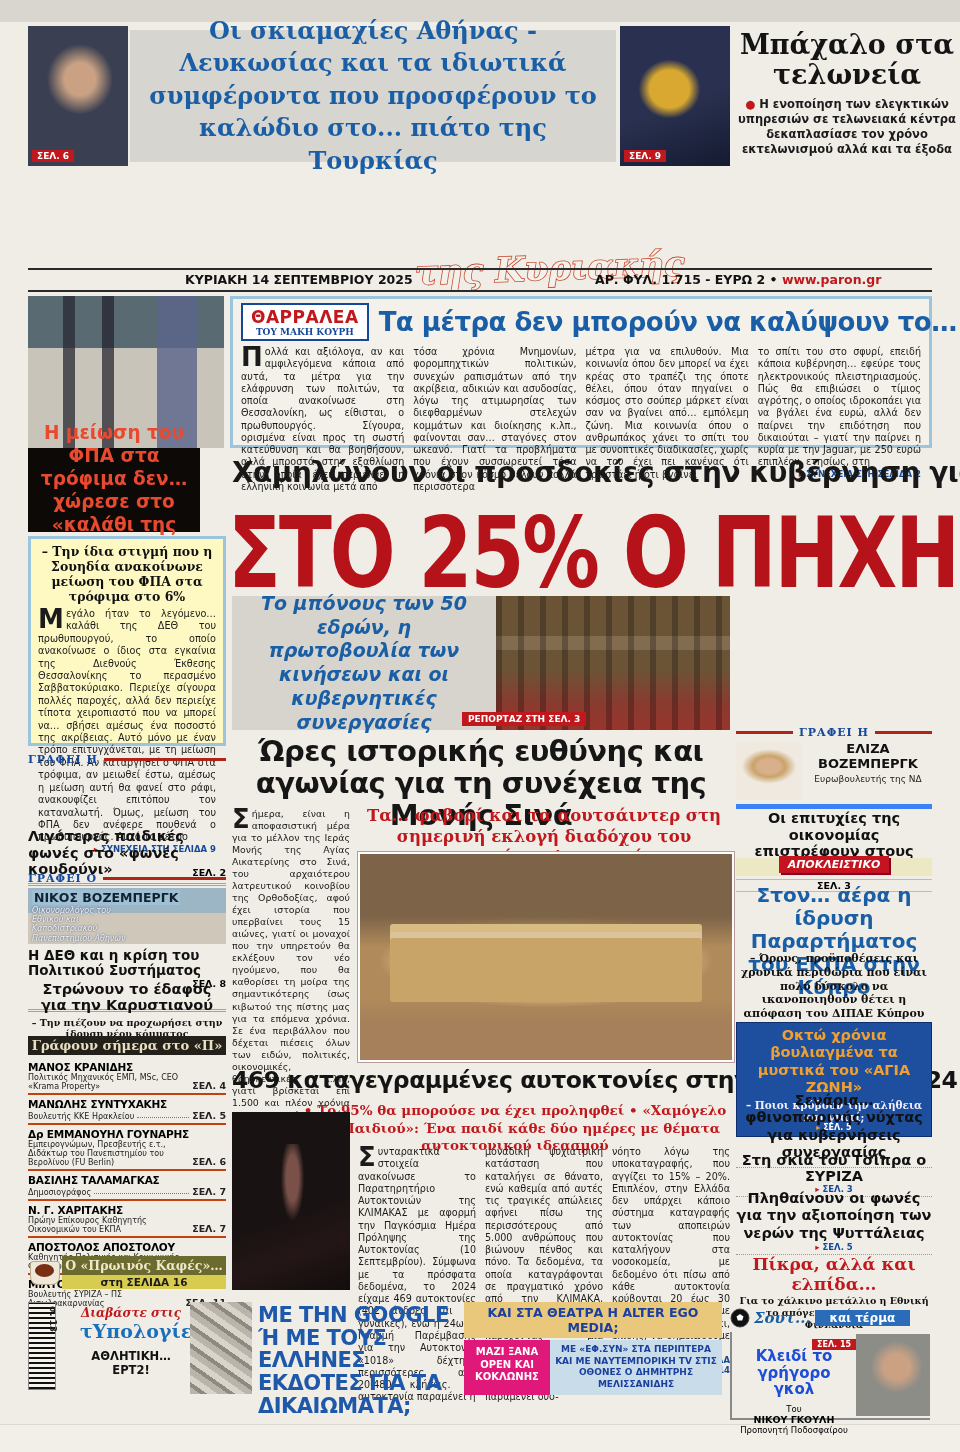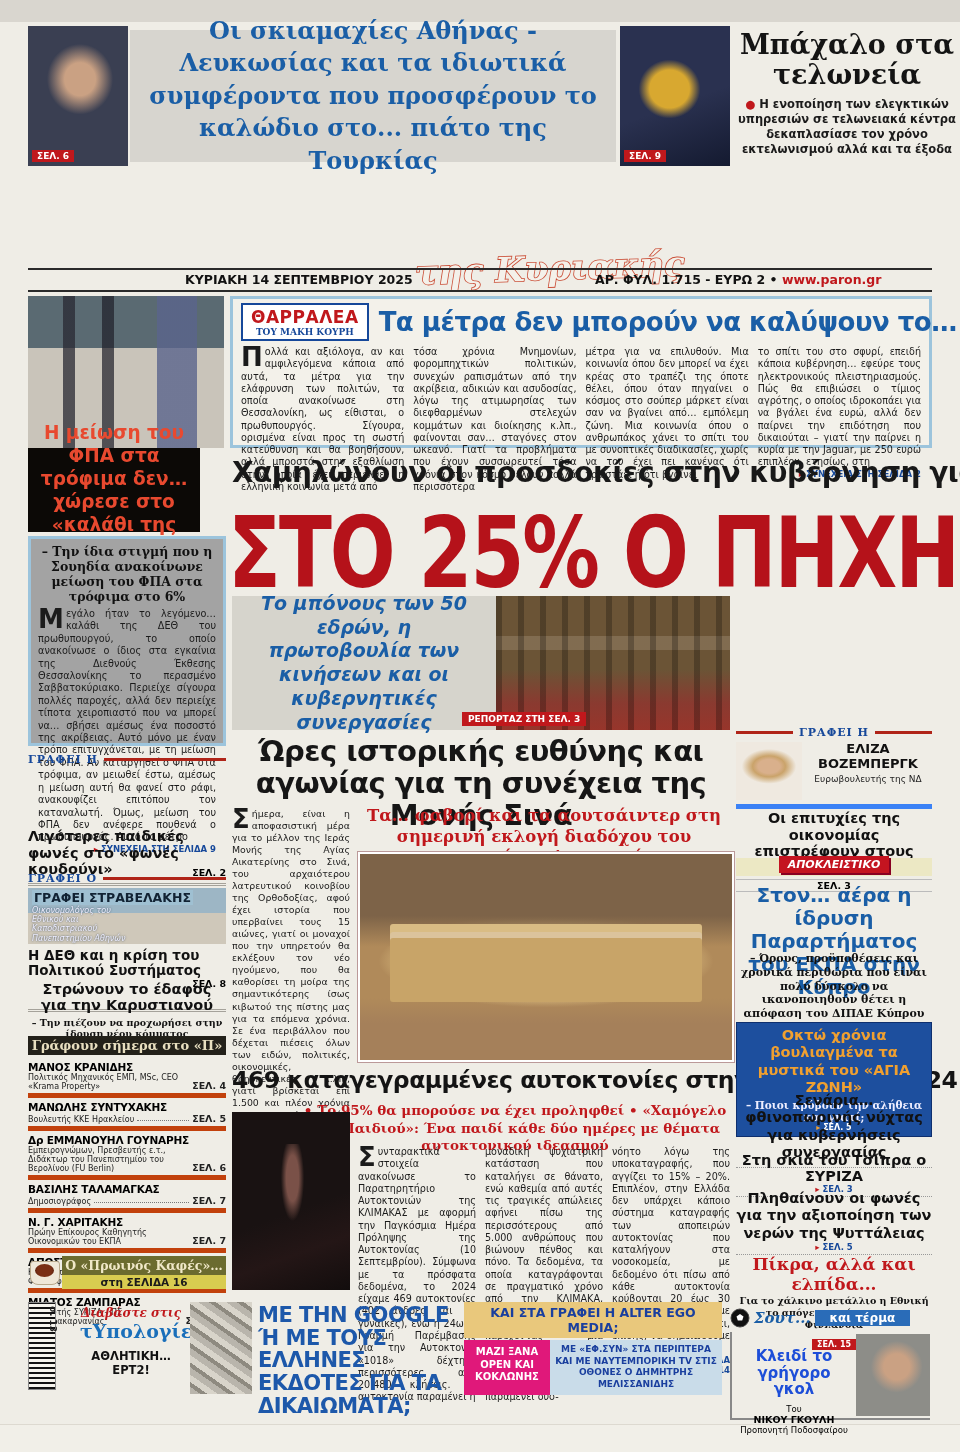--- a/index.html
+++ b/index.html
@@ -39,21 +39,21 @@
   .ph-dark::after{content:"";position:absolute;left:38%;top:18%;width:26%;height:64%;background:radial-gradient(50% 50% at 50% 30%,#7a5148 0 40%,rgba(122,81,72,0) 75%);}
   .ph-eliza{background:radial-gradient(55% 40% at 50% 42%,#d9b08c 0 30%,#caa36a 45%,#efe9e0 75%),#efe9e0;}
   .ph-nagia{background:radial-gradient(55% 45% at 55% 40%,#d9ab84 0 30%,#c9a153 50%,#4c8b3f 80%),#5f9a4a;}
   .ph-deth{background:linear-gradient(180deg,#9db6c5 0 45%,#cfc8ba 45% 100%);}
   .ph-coach{background:radial-gradient(50% 45% at 55% 40%,#caa183 0 35%,#8d8d88 70%),#a7a7a2;}
   .ph-papers{background:repeating-linear-gradient(35deg,#b9b5ac 0 6px,#8e8a80 6px 10px,#d8d4ca 10px 16px);}
   .grafei-row{display:flex;align-items:center;gap:6px;}
   .grafei-row .ln{flex:1;height:3px;background:#b02418;}
   .grafei-txt{font-family:"DejaVu Serif","Liberation Serif",serif;color:#16489a;font-weight:bold;font-size:11px;letter-spacing:1px;}
   .item-rule{border-bottom:3px double #a5a29a;}
-  .contrib{border-bottom:5px solid #c2410c;padding:3px 0 2px;}
+  .contrib{border-bottom:2px solid #c2410c;padding:3px 0 2px;}
   .c-name{font-size:10.5px;font-weight:bold;letter-spacing:-0.2px;}
   .c-row{display:flex;align-items:flex-end;font-size:8px;color:#222;}
   .c-page{font-weight:bold;font-size:9.5px;white-space:nowrap;}
   .dropcap{float:left;font-size:26px;line-height:22px;font-weight:bold;padding-right:2px;}
   .bodytxt{font-size:10px;line-height:1.28;color:#1b1b1b;}
   .cols3{display:flex;gap:9px;}
   .cols3>div{flex:1;}
 </style>
 </head>
 <body>
@@ -102,21 +102,21 @@
   </div>
 
   <div class="abs b" style="left:232px;top:456px;width:710px;font-size:28px;color:#181818;letter-spacing:-0.5px;white-space:nowrap;">Χαμηλώνουν οι προσδοκίες στην κυβέρνηση για τις εκλογές</div>
   <div class="abs b" style="left:228px;top:496px;width:724px;height:100px;">
     <span style="display:inline-block;font-size:76px;font-weight:800;color:#b5121a;letter-spacing:-2px;white-space:nowrap;transform:scale(1.02,1.28);transform-origin:left top;">ΣΤΟ 25% Ο ΠΗΧΗΣ</span>
   </div>
 
   <div class="abs" style="left:28px;top:448px;width:172px;height:84px;background:#0c0906;display:flex;align-items:center;justify-content:center;">
     <div class="b ctr" style="font-size:18.5px;line-height:1.25;color:#e8492f;padding:0 6px;">Η μείωση του ΦΠΑ στα τρόφιμα δεν… χώρεσε στο «καλάθι της ΔΕΘ»</div>
   </div>
-  <div class="abs" style="left:28px;top:536px;width:198px;height:210px;border:3px solid #9cc4dc;background:#a3a3a3;box-sizing:border-box;padding:5px 7px;">
+  <div class="abs" style="left:28px;top:536px;width:198px;height:210px;border:3px solid #9cc4dc;background:#fef9c3;box-sizing:border-box;padding:5px 7px;">
     <div class="serif b ctr" style="font-size:12.5px;line-height:1.2;color:#111;">– Την ίδια στιγμή που η Σουηδία ανακοίνωνε μείωση του ΦΠΑ στα τρόφιμα στο 6%</div>
     <div class="bodytxt j" style="margin-top:4px;font-size:9.7px;"><span class="dropcap">Μ</span><span>εγάλο ήταν το λεγόμενο… καλάθι της ΔΕΘ του πρωθυπουργού, το οποίο ανακοίνωσε ο ίδιος στα εγκαίνια της Διεθνούς Έκθεσης Θεσσαλονίκης το περασμένο Σαββατοκύριακο. Περιείχε σίγουρα πολλές παροχές, αλλά δεν περιείχε τίποτα χειροπιαστό που να μπορεί να… σβήσει αμέσως ένα ποσοστό της ακρίβειας. Αυτό μόνο με έναν τρόπο επιτυγχάνεται, με τη μείωση του ΦΠΑ. Αν καταργηθεί ο ΦΠΑ στα τρόφιμα, αν μειωθεί έστω, αμέσως η μείωση αυτή θα φανεί στο ράφι, ανακουφίζει επιτόπου τον καταναλωτή. Όμως, μείωση του ΦΠΑ δεν ανέφερε πουθενά ο πρωθυπουργός. Αυτό το μέτρο</span></div>
     <div class="cont">ΣΥΝΕΧΕΙΑ ΣΤΗ ΣΕΛΙΔΑ 9</div>
   </div>
 
   <div class="abs grafei-row" style="left:28px;top:753px;width:198px;">
     <span class="grafei-txt">ΓΡΑΦΕΙ Η</span>
       <div class="ln"></div>
   </div>
   <div class="abs item-rule" style="left:28px;top:828px;width:198px;padding-bottom:5px;">
@@ -124,21 +124,21 @@
       <span class="b" style="font-size:14.5px;line-height:1.15;color:#111;flex:1;">Λιγότερες παιδικές φωνές στο «φωνές κουδούνι»</span>
       <span class="b" style="font-size:9.5px;white-space:nowrap;">ΣΕΛ. 2</span>
     </div>
   </div>
   <div class="abs grafei-row" style="left:28px;top:872px;width:198px;">
     <span class="grafei-txt">ΓΡΑΦΕΙ Ο</span>
       <div class="ln"></div>
   </div>
   <div class="abs ph ph-deth" style="left:28px;top:888px;width:198px;height:56px;">
     <div class="abs" style="left:4px;top:2px;">
-      <div class="b" style="font-size:12.5px;color:#123;background:rgba(160,200,220,.55);padding:0 2px;">ΓΡΑΦΕΙ ΣΤΡΑΒΕΛΑΚΗΣ</div>
+      <div class="b" style="font-size:12.5px;color:#123;background:rgba(160,200,220,.55);padding:0 2px;">ΝΙΚΟΣ ΒΟΖΕΜΠΕΡΓΚ</div>
       <div style="font-size:8px;font-style:italic;color:#eef;width:110px;line-height:1.15;margin-top:1px;text-shadow:0 0 2px #345;">Οικονομολόγος του Εθνικού και Καποδιστριακού Πανεπιστημίου Αθηνών</div>
     </div>
   </div>
   <div class="abs item-rule" style="left:28px;top:948px;width:198px;padding-bottom:20px;">
     <div class="b" style="font-size:13.5px;line-height:1.1;color:#111;">Η ΔΕΘ και η κρίση του Πολιτικού Συστήματος</div>
     <div class="b" style="font-size:9.5px;text-align:right;">ΣΕΛ. 8</div>
   </div>
   <div class="abs" style="left:28px;top:982px;width:198px;">
     <div class="b ctr" style="font-size:14.5px;line-height:1.1;color:#111;">Στρώνουν το έδαφος για την Καρυστιανού</div>
     <div class="serif b ctr" style="font-size:9.5px;margin-top:3px;color:#111;">– Την πιέζουν να προχωρήσει στην ίδρυση νέου κόμματος</div>
@@ -310,20 +310,20 @@
   <div class="abs" style="left:28px;top:1302px;width:26px;height:86px;background:repeating-linear-gradient(0deg,#111 0 2px,#f5f3ec 2px 5px);border:1px solid #888;"></div>
   <div class="abs b" style="left:58px;top:1306px;font-size:9px;transform:rotate(90deg);transform-origin:left top;color:#222;">σ. 13</div>
   <div class="abs ctr" style="left:80px;top:1306px;width:102px;">
     <div class="serif b red" style="font-style:italic;font-size:12px;">Διαβάστε στις</div>
     <div class="serif b" style="font-size:19px;color:#1a6fba;">τΥπολογίες</div>
     <div class="b" style="font-size:11.5px;color:#111;margin-top:8px;line-height:1.2;">ΑΘΛΗΤΙΚΗ… ΕΡΤ2!</div>
   </div>
   <div class="abs ph ph-papers" style="left:190px;top:1302px;width:62px;height:92px;"></div>
   <div class="abs b" style="left:258px;top:1304px;width:202px;font-size:21px;line-height:1.08;color:#1d58aa;letter-spacing:-0.5px;">ΜΕ ΤΗΝ GOOGLE Ή ΜΕ ΤΟΥΣ ΕΛΛΗΝΕΣ ΕΚΔΟΤΕΣ ΓΙΑ ΤΑ ΔΙΚΑΙΩΜΑΤΑ;</div>
   <div class="abs" style="left:464px;top:1302px;width:258px;">
-    <div class="b ctr" style="background:#e9c87c;color:#1a3f9e;font-size:12.5px;padding:3px 2px;">ΚΑΙ ΣΤΑ ΓΡΑΦΕΙ Η ALTER EGO MEDIA;</div>
+    <div class="b ctr" style="background:#e9c87c;color:#1a3f9e;font-size:12.5px;padding:3px 2px;">ΚΑΙ ΣΤΑ ΘΕΑΤΡΑ Η ALTER EGO MEDIA;</div>
     <div style="display:flex;margin-top:2px;">
       <div class="b ctr" style="flex:0 0 82px;background:#e0187a;color:#fff;font-size:10px;line-height:1.25;padding:6px 2px;">ΜΑΖΙ ΞΑΝΑ OPEN ΚΑΙ ΚΟΚΛΩΝΗΣ</div>
       <div class="b ctr" style="flex:1;background:#c9dcE9;color:#1a3f9e;font-size:9px;line-height:1.3;padding:4px 4px;">ΜΕ «ΕΦ.ΣΥΝ» ΣΤΑ ΠΕΡΙΠΤΕΡΑ ΚΑΙ ΜΕ ΝΑΥΤΕΜΠΟΡΙΚΗ TV ΣΤΙΣ ΟΘΟΝΕΣ Ο ΔΗΜΗΤΡΗΣ ΜΕΛΙΣΣΑΝΙΔΗΣ</div>
     </div>
   </div>
 
 </div>
 
 </body></html>

